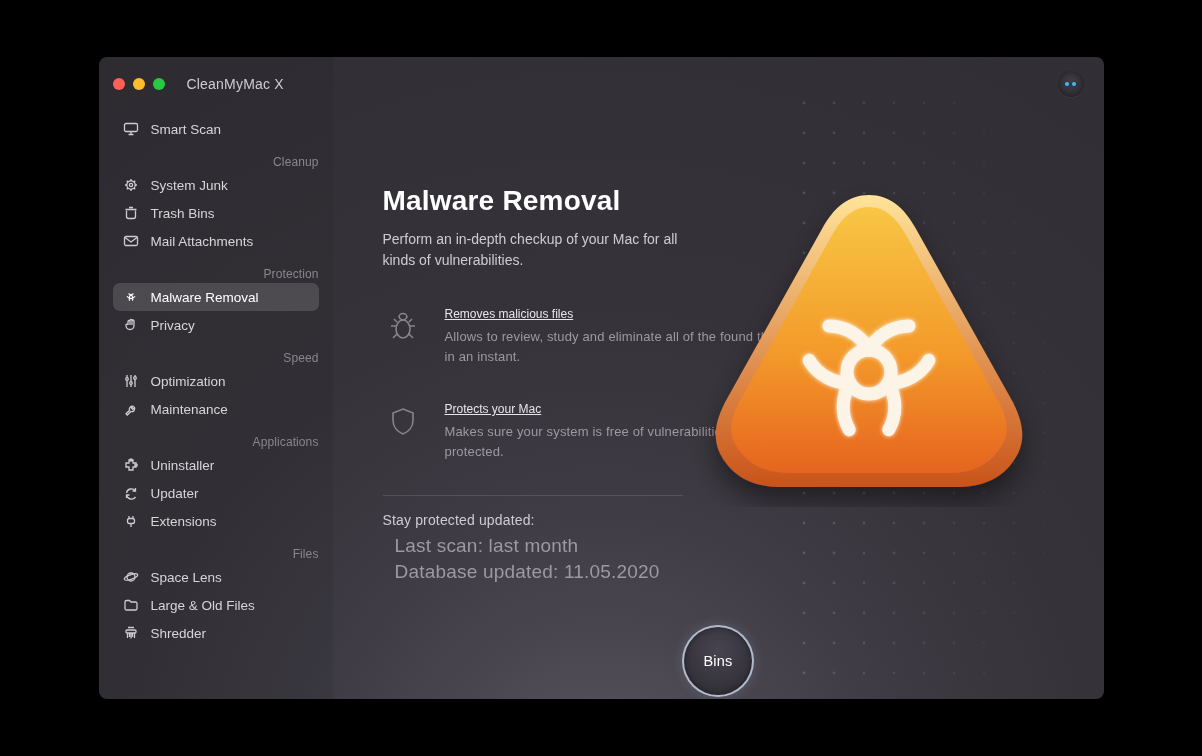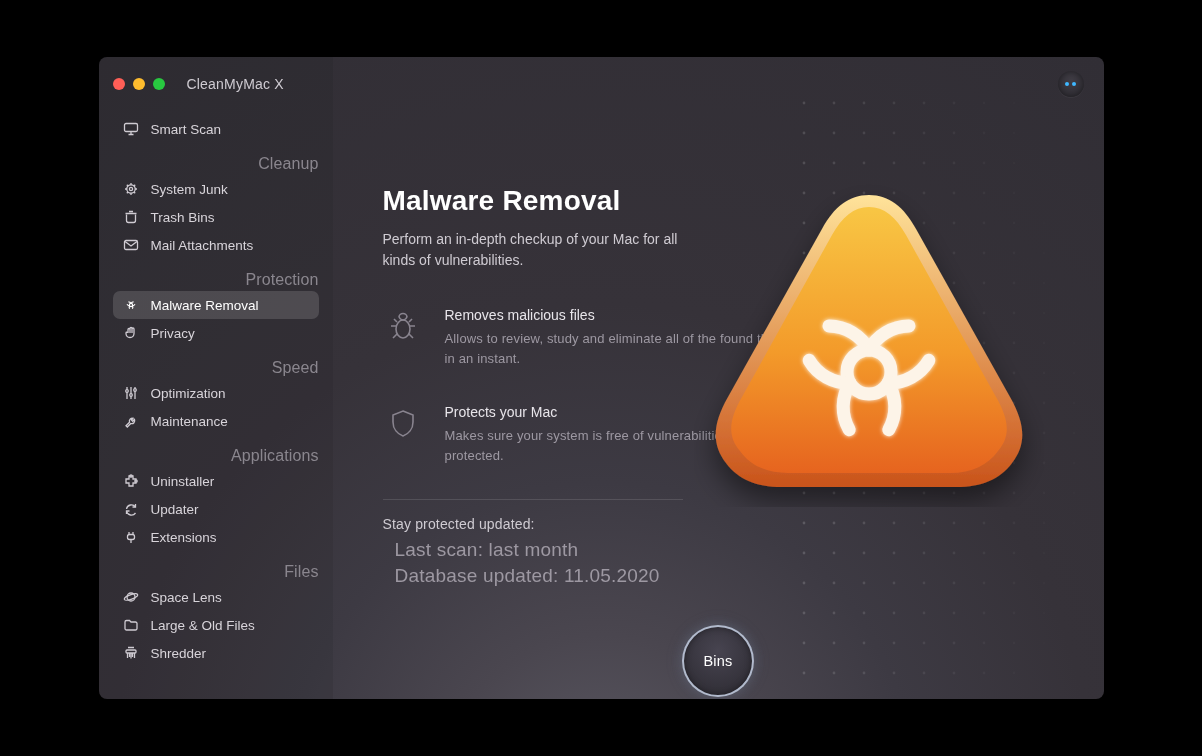--- a/index.html
+++ b/index.html
@@ -9,32 +9,32 @@
   background: radial-gradient(circle at 50% 115%, #5a5862 0%, #4a464f 18%, #3d3a43 35%, #363239 55%, #312e35 100%);
 }
 .sidebar { width: 234px; height: 100%; padding: 14px 14px 14px 14px; color: #b8b4bb; background: rgba(20,18,22,0.10); }
 .titlebar { display: flex; align-items: center; gap: 8px; height: 26px; padding-left: 0; }
 .traffic { width: 12px; height: 12px; border-radius: 50%; }
 .traffic.red { background: #ff5f57; }
 .traffic.yellow { background: #febc2e; }
 .traffic.green { background: #28c840; }
 .app-title { margin-left: 14px; font-size: 14px; color: #cfcbd2; letter-spacing: .2px; }
 .sidebar-list { margin-top: 18px; text-align: right; }
-.section-label { font-size: 16px; color: #8a868e; margin: 12px 0 2px 2px; font-weight: 400; letter-spacing: .1px; }
+.section-label { font-size: 12px; color: #8a868e; margin: 12px 0 2px 2px; font-weight: 400; letter-spacing: .1px; }
 .sidebar-item { display: flex; align-items: center; gap: 12px; height: 28px; padding: 0 10px; border-radius: 7px; font-size: 13.5px; color: #d8d4da; cursor: pointer; }
 .sidebar-item .icon { width: 16px; height: 16px; display: flex; align-items: center; justify-content: center; flex-shrink: 0; }
 .sidebar-item.active { background: rgba(255,255,255,0.14); color: #fff; }
 .main { flex: 1; position: relative; padding: 128px 60px 60px 50px; }
 .menu-button { position: absolute; top: 14px; right: 20px; width: 26px; height: 26px; border-radius: 50%; background: radial-gradient(circle at 50% 35%, #3f3c44, #2c2a30); display: flex; align-items: center; justify-content: center; gap: 3px; box-shadow: 0 0 6px rgba(0,0,0,.4) inset, 0 1px 1px rgba(255,255,255,.05); cursor: pointer; }
 .menu-button span { width: 4px; height: 4px; border-radius: 50%; background: #3fb8ff; }
 .page-title { font-size: 28px; font-weight: 700; color: #fff; letter-spacing: .2px; }
 .page-subtitle { margin-top: 12px; font-size: 14px; color: #cfcbd2; line-height: 1.5; max-width: 320px; }
 .feature { display: flex; gap: 22px; margin-top: 36px; align-items: flex-start; max-width: 420px; }
 .feature .ficon { width: 40px; height: 40px; flex-shrink: 0; display: flex; align-items: center; justify-content: center; }
-.feature h3 { font-size: 14px; font-weight: 500; color: #e8e5ea; }
+.feature h3 { font-size: 12px; font-weight: 500; color: #e8e5ea; text-decoration: underline; }
 .feature p { margin-top: 6px; font-size: 13px; color: #9d98a2; line-height: 1.5; letter-spacing: .15px; }
 .divider { height: 1px; background: rgba(255,255,255,0.12); margin: 34px 0 16px 0; max-width: 300px; }
 .update-title { font-size: 14px; color: #cfcbd2; letter-spacing: .15px; }
 .update-line { font-size: 19px; color: #9d98a2; margin-top: 7px; letter-spacing: .2px; margin-left: 12px; }
 .hero-illustration { position: absolute; right: 60px; top: 120px; width: 350px; height: 330px; pointer-events: none; }
 .dot-grid { position: absolute; right: 0; top: 26px; bottom: 0; width: 320px; pointer-events: none; opacity: 1; }
 .scan-wrap { position: absolute; left: 50%; transform: translateX(-50%); bottom: -10px; width: 96px; height: 96px; }
 .scan-halo { position: absolute; inset: 0; border-radius: 50%; background: radial-gradient(circle, rgba(140,160,190,.40) 0%, rgba(80,90,110,.15) 50%, rgba(0,0,0,0) 72%); filter: blur(3px); }
 .scan-btn { position: absolute; left: 50%; top: 50%; transform: translate(-50%,-50%); width: 72px; height: 72px; border-radius: 50%; border: 2px solid rgba(200,210,230,.85); background: radial-gradient(circle at 50% 35%, #474450, #2b2930); color: #fff; font-size: 14.5px; letter-spacing: .2px; cursor: pointer; box-shadow: 0 0 12px rgba(150,170,200,.20), inset 0 0 6px rgba(0,0,0,.4); }
 svg { display: block; }

